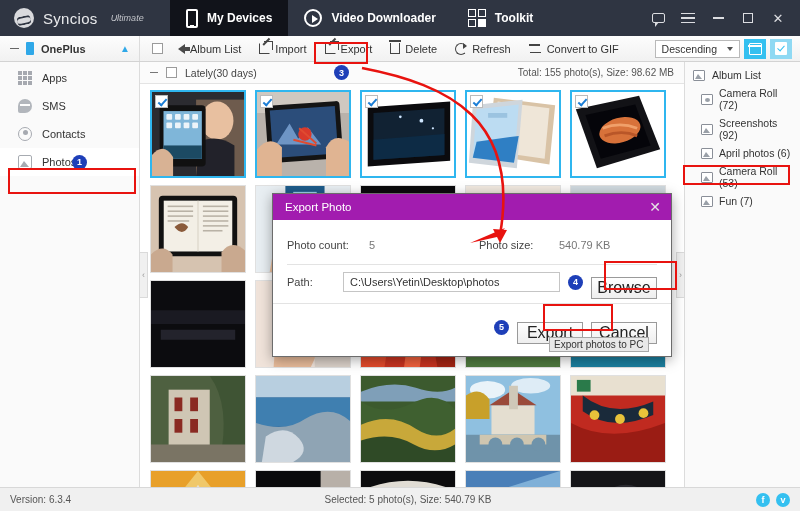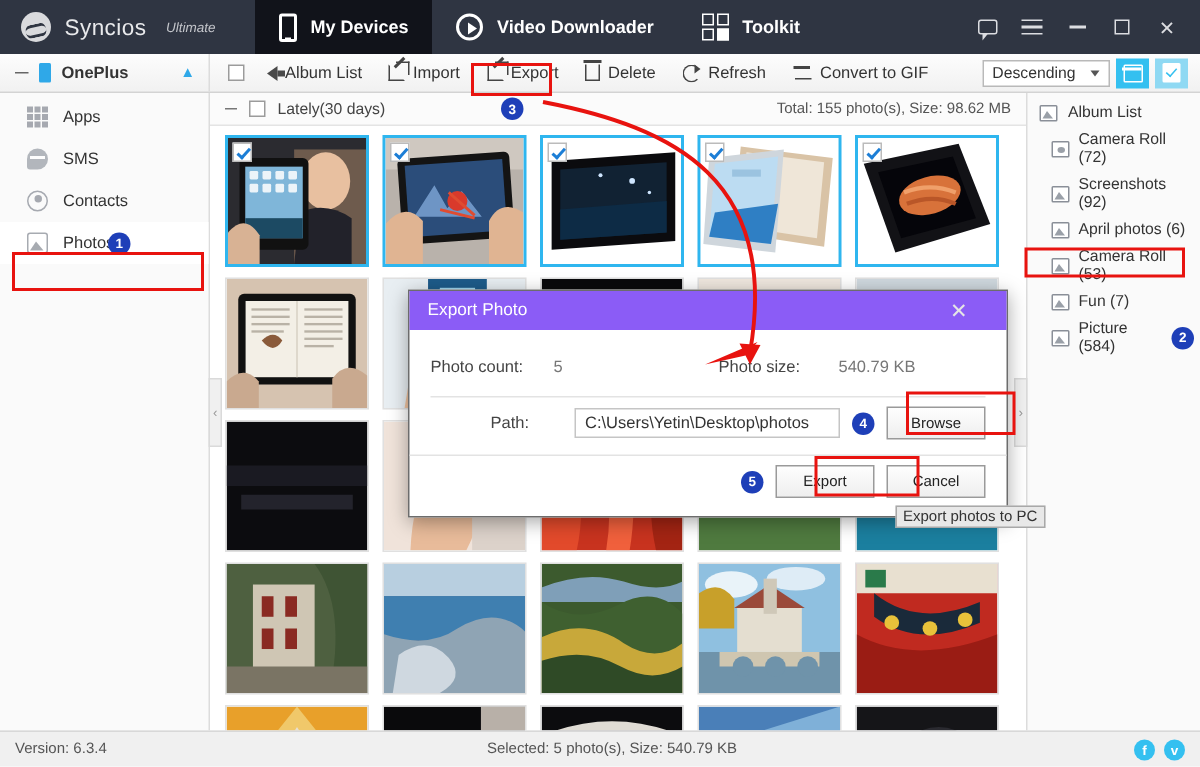--- a/index.html
+++ b/index.html
@@ -158,39 +158,39 @@
             border-top:1px solid #d8d8d8; display:flex; align-items:center; font-size:10px; color:#555; }
   .st-ver { padding-left:10px; }
   .st-mid { position:absolute; left:16px; right:0; text-align:center; }
   .st-social { margin-left:auto; display:flex; gap:6px; padding-right:10px; }
   .circ { width:14px;height:14px;border-radius:50%;background:#34c0f0;color:#fff;font-size:9px;font-weight:bold;
           display:flex;align-items:center;justify-content:center; cursor:pointer; }
 
   
   #dialog { position:absolute; left:272px; top:193px; width:400px; background:#fff;
             border:1px solid #6c6c6c; box-shadow:0 3px 12px rgba(0,0,0,.35); z-index:40; }
-  .dlg-head { height:26px; background:#8b5cf6; color:#fff; display:flex; align-items:center;
-              padding:0 24px 0 12px; font-size:11.5px; }
+  .dlg-head { height:26px; background:#a21caf; color:#fff; display:flex; align-items:center;
+              padding:0 8px 0 12px; font-size:11.5px; }
   .dlg-x { margin-left:auto; cursor:pointer; font-size:14px; color:#e5e5e5; padding:0 2px; }
   .dlg-body { padding:12px 14px 8px 14px; }
   .dlg-row { display:flex; align-items:center; height:26px; font-size:11px; color:#555; }
   .lbl { width:82px; color:#444; }
   .val { color:#777; }
   .dlg-sep { border-top:1px solid #e3e3e3; margin:6px 0 4px; }
   .path-input { flex:1; height:20px; border:1px solid #c5c5c5; background:#fff; font-size:11px;
                 padding:1px 6px; line-height:18px; color:#333; }
   .dlg-btn { min-width:66px; height:22px; border:1px solid #9a9a9a; background:linear-gradient(#fefefe,#eeeeee);
-             font-size:10px; display:flex; align-items:center; justify-content:center; cursor:pointer; color:#222; }
+             font-size:16px; display:flex; align-items:center; justify-content:center; cursor:pointer; color:#222;margin-top:12px; }
   .dlg-foot { display:flex; align-items:center; justify-content:flex-end; gap:8px; padding:6px 14px 12px; }
 
   
   .hl { position:absolute; border:2px solid #e8130f; z-index:45; pointer-events:none; }
   .bdg { position:absolute; z-index:50; }
   .tooltip { position:absolute; background:#e8e8e8; border:1px solid #a8a8a8; font-size:10px;
-             color:#333; padding:1px 4px; z-index:46;margin-left:48px; }
+             color:#333; padding:1px 4px; z-index:46; }
   .arrow-svg { position:absolute; left:0; top:0; width:800px; height:511px; z-index:44; pointer-events:none; }
 </style>
 </head>
 <body>
 
 <div id="titlebar">
   <div class="logo-wrap">
     <div class="logo-mark"></div>
     <div class="logo-text">Syncios</div>
     <div class="logo-sub">Ultimate</div>
@@ -643,45 +643,40 @@
       <span>April photos (6)</span>
     </div>
     <div class="alb-item">
       <span class="alb-ic"></span>
       <span>Camera Roll (53)</span>
     </div>
     <div class="alb-item">
       <span class="alb-ic"></span>
       <span>Fun (7)</span>
     </div>
-    <div class="alb-item">
-      <span class="alb-ic"></span>
-      <span>Picture (584)</span>
-      <span class="badge" style="margin-left:2px;">2</span>
-    </div>
   </div>
 </div>
 
 <div class="tooltip" style="left:549px; top:337px;">Export photos to PC</div>
 
 <div id="dialog">
   <div class="dlg-head">
     <span>Export Photo</span>
     <span class="dlg-x">✕</span>
   </div>
   <div class="dlg-body">
     <div class="dlg-row">
       <span class="lbl">Photo count:</span>
       <span class="val" style="width:110px;">5</span>
       <span class="lbl" style="width:80px;">Photo size:</span>
       <span class="val">540.79 KB</span>
     </div>
     <div class="dlg-sep"></div>
     <div class="dlg-row" style="gap:8px;">
-      <span class="lbl" style="width:48px;margin-left:40px;">Path:</span>
+      <span class="lbl" style="width:48px;">Path:</span>
       <input class="path-input" type="text" readonly="" value="C:\Users\Yetin\Desktop\photos" style="">
       <span class="badge">4</span>
       <div class="dlg-btn">Browse</div>
     </div>
   </div>
   <div class="dlg-sep" style="margin:0;"></div>
   <div class="dlg-foot">
     <span class="badge">5</span>
     <div class="dlg-btn">Export</div>
     <div class="dlg-btn">Cancel</div>

